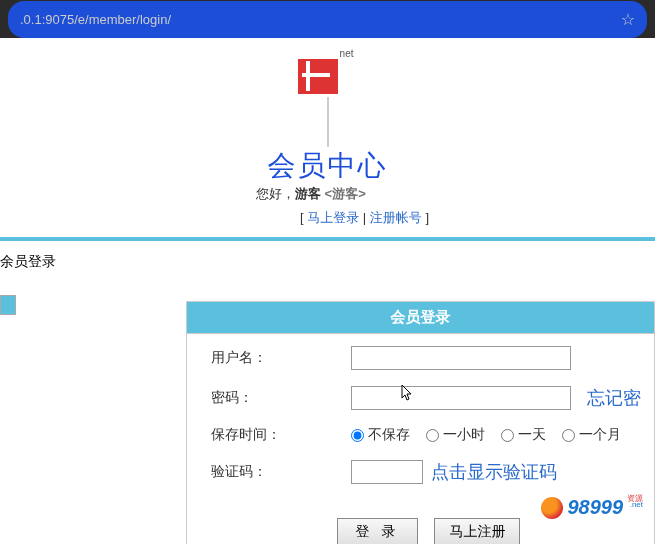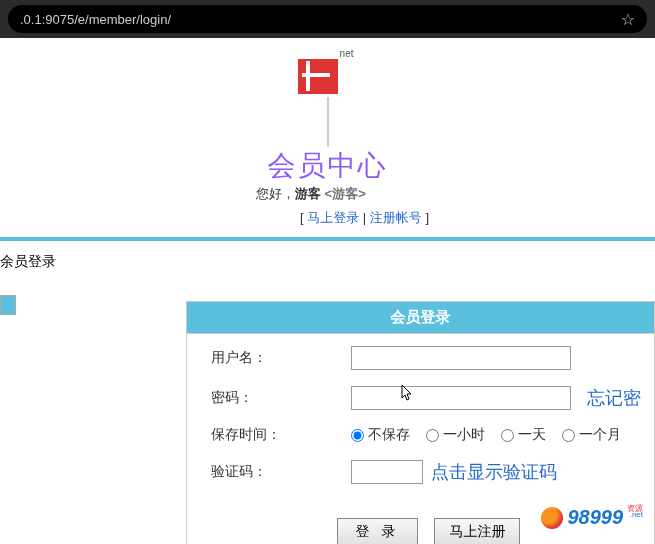--- a/index.html
+++ b/index.html
@@ -1,28 +1,28 @@
 <!DOCTYPE html>
 <html><head>
 <meta charset="utf-8">
 <style>
 * { margin: 0; padding: 0; box-sizing: border-box; }
 body { font-family: Arial, "Microsoft YaHei", sans-serif; font-size: 14px; background: #fff; width: 655px; height: 544px; overflow: hidden; position: relative; }
 .browser-top { background: #2b2b2b; height: 38px; display: flex; align-items: center; padding: 0 8px; }
-.url-bar { background: #000000; border-radius: 16px; height: 28px; flex: 1; display: flex; align-items: center; padding: 0 12px; color: #999; font-size: 13px; }
+.url-bar { background: #1d4ed8; border-radius: 16px; height: 37px; flex: 1; display: flex; align-items: center; padding: 0 12px; color: #999; font-size: 13px; }
 .url-text { color: #ccc; }
 .star-icon { color: #ccc; margin-left: auto; font-size: 16px; }
 .header { display: flex; align-items: center; padding: 10px 0 10px 0; border-bottom: 4px solid #5bc0de; flex-direction: column; }
 .logo-area { width: 60px; padding-left: 0; }
 .logo-net { font-size: 10px; color: #555; display: block; text-align: right; padding-right: 4px; }
 .logo-img { width: 40px; height: 35px; background: #d33; display: inline-block; position: relative; }
 .logo-img::before { content: ""; position: absolute; left: 8px; top: 2px; width: 4px; height: 30px; background: #fff; }
 .logo-img::after { content: ""; position: absolute; left: 4px; top: 14px; width: 28px; height: 4px; background: #fff; }
 .divider { width: 2px; height: 50px; background: #ccc; margin: 0 20px; }
-.center-title { color: #8b5cf6; font-size: 28px; letter-spacing: 2px; }
+.center-title { color: #1d4ed8; font-size: 28px; letter-spacing: 2px; }
 .user-info { margin-left: 30px; font-size: 13px; }
 .user-greet { color: #333; margin-bottom: 6px; }
 .user-greet strong { font-weight: bold; }
 .guest-tag { color: #737373; font-weight: bold; }
 .user-links { color: #333; padding-left: 44px; }
 .user-links a { color: #2a6acc; text-decoration: none; }
 .breadcrumb { padding: 10px 0 10px 0; border-top: 2px solid #fff; font-size: 14px; }
 .content-wrap { display: flex; }
 .side-tab { width: 16px; margin-top: 14px; margin-left: 0; }
 .side-tab-block { height: 20px; background: #5bc0de; border: 1px solid #aaa; }
@@ -36,21 +36,21 @@
 .input-wide { width: 220px; }
 .input-small { width: 72px; }
 .radio-group { display: flex; align-items: center; font-size: 14px; color: #333; }
 .radio-group label { display: flex; align-items: center; gap: 4px; margin-right: 8px; white-space: nowrap; }
 .link-blue { color: #2a6acc; text-decoration: none; font-size: 18px; }
 .forgot-link { margin-left: 8px; white-space: nowrap; }
 .btn-row { text-align: center; padding-top: 12px; }
 .btn { background: linear-gradient(#f8f8f8, #e0e0e0); border: 1px solid #888; padding: 4px 18px; font-size: 14px; cursor: pointer; margin: 14px 6px; letter-spacing: 4px; }
 .btn-reg { letter-spacing: 0; padding: 4px 14px; }
 .cursor-arrow { position: absolute; left: 401px; top: 384px; font-size: 14px; color: #000; pointer-events: none; z-index: 100; }
-.footer-logo { position: absolute; right: 12px; bottom: 15px; display: flex; align-items: center; }
+.footer-logo { position: absolute; right: 12px; bottom: 25px; display: flex; align-items: center; }
 .swirl { width: 22px; height: 22px; border-radius: 50%; background: radial-gradient(circle at 35% 35%, #f7931e 40%, #d33 70%); margin-right: 4px; }
 .footer-text { font-size: 20px; font-weight: bold; font-style: italic; }
 .footer-text .blue { color: #1a75cf; }
 .footer-sub { font-size: 8px; color: #1a75cf; display: block; line-height: 6px; text-align: right; }
 </style>
 </head>
 <body>
 
 <div class="browser-top">
   <div class="url-bar">

